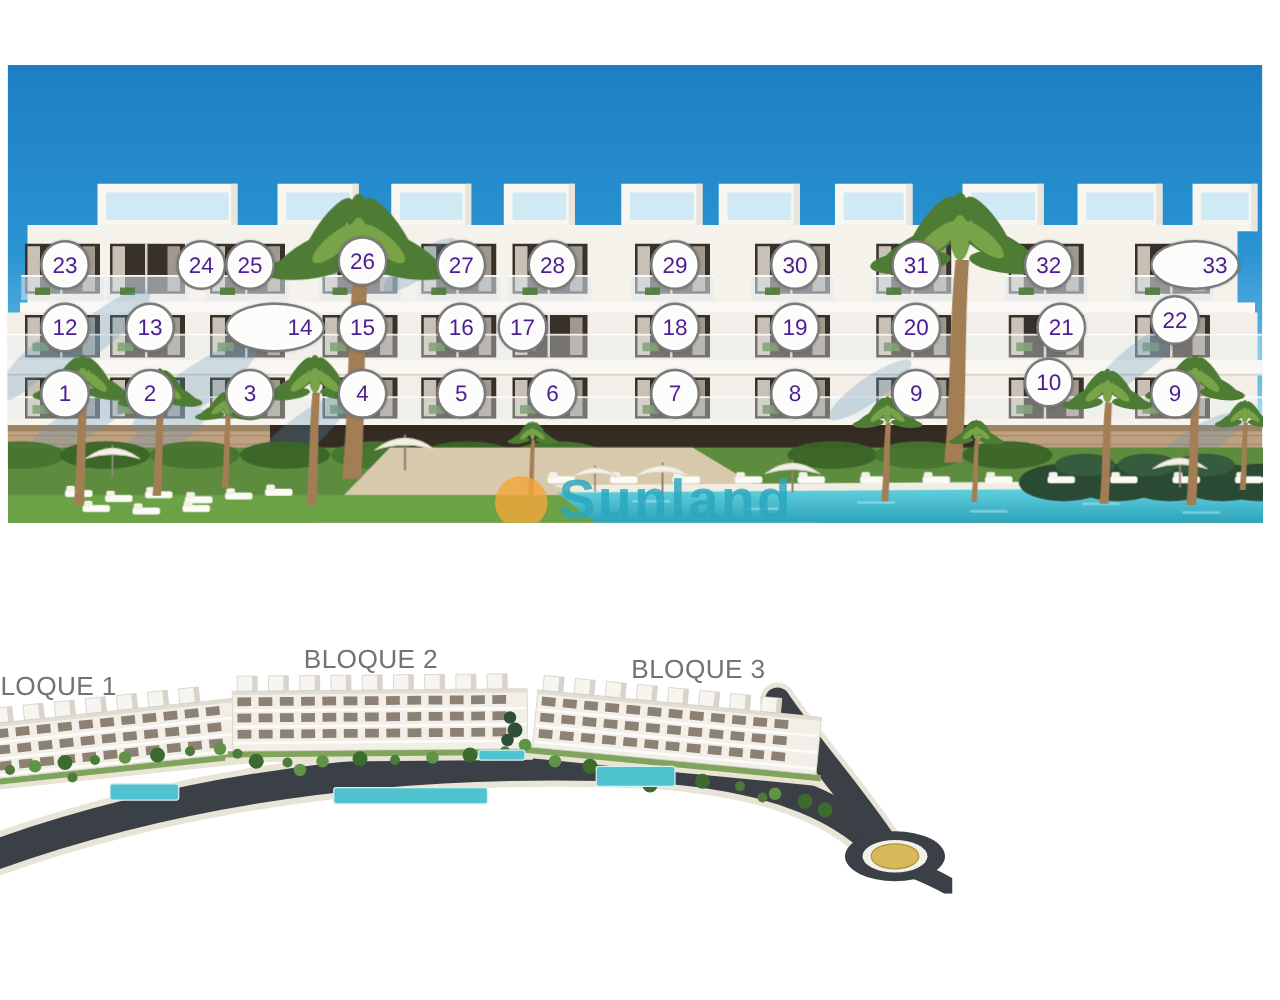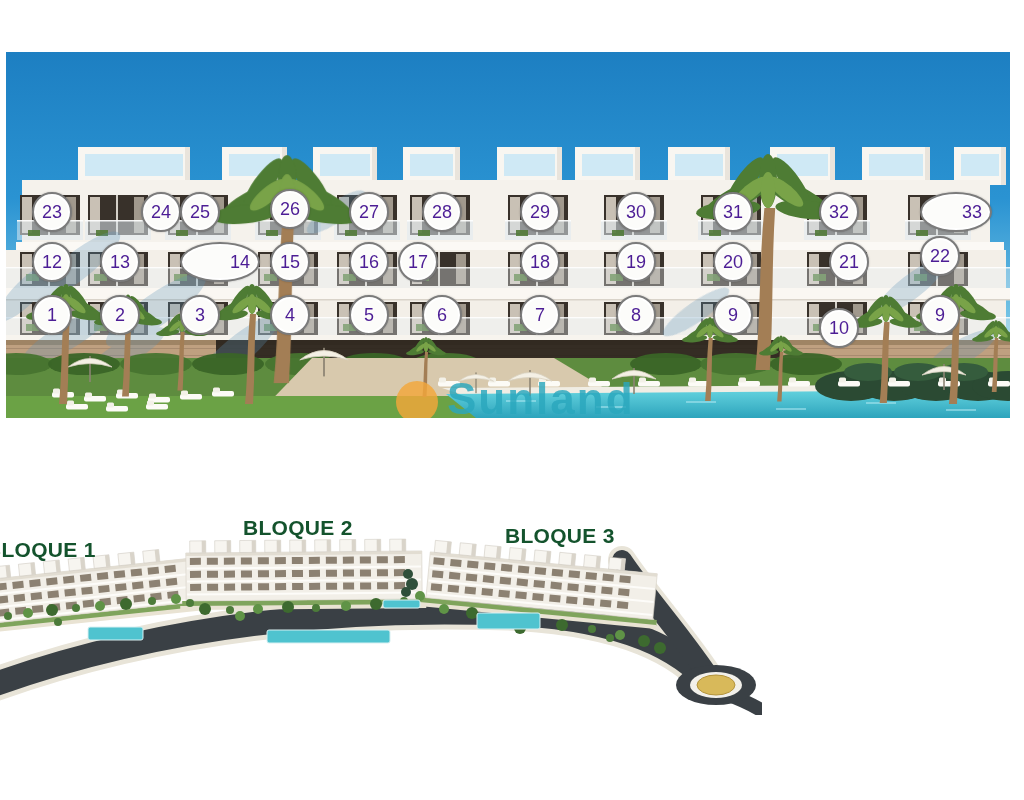--- a/index.html
+++ b/index.html
@@ -8,21 +8,21 @@
   .facade{position:absolute;left:6px;top:52px;width:1004px;height:366px;margin:0;overflow:hidden;}
   .facade svg{position:absolute;left:0;top:0;}
   .units{position:absolute;left:0;top:0;width:100%;height:100%;}
   .unit{position:absolute;width:36px;height:36px;border-radius:50%;
         background:#fcfcfa;border:2px solid #7b7b7b;
         box-shadow:inset 0 0 0 2px #ffffff,0 0 2px rgba(0,0,0,.25);
         display:flex;align-items:center;justify-content:center;
         font-size:18px;font-weight:400;color:#4c1d95;}
   .siteplan{position:absolute;left:0;top:488px;width:762px;height:227px;margin:0;overflow:hidden;}
   .siteplan svg{position:absolute;left:0;top:0;}
-  .bloque{position:absolute;font-size:21px;font-weight:700;color:#14532d;
+  .bloque{position:absolute;font-size:21px;font-weight:400;color:#737373;
           letter-spacing:0.3px;white-space:nowrap;}
   .b1{left:-14px;top:50px;}
   .b2{left:243px;top:28px;}
   .b3{left:505px;top:36px;}
   .wm-text{font-family:"Liberation Sans",sans-serif;font-weight:700;font-size:44px;
            letter-spacing:2px;}
 </style>
 </head>
 <body>
 
@@ -446,21 +446,21 @@
         <div class="unit" style="left: 914px; top: 184px; text-align: center;">22</div>
         <div class="unit" style="left: 26px; top: 243px;">1</div>
         <div class="unit" style="left: 94px; top: 243px;">2</div>
         <div class="unit" style="left: 174px; top: 243px;">3</div>
         <div class="unit" style="left: 264px; top: 243px;">4</div>
         <div class="unit" style="left: 343px; top: 243px;">5</div>
         <div class="unit" style="left: 416px; top: 243px;">6</div>
         <div class="unit" style="left: 514px; top: 243px;">7</div>
         <div class="unit" style="left: 610px; top: 243px;">8</div>
         <div class="unit" style="left: 707px; top: 243px;">9</div>
-        <div class="unit" style="left: 813px; top: 256px;">10</div>
+        <div class="unit" style="left: 813px; top: 234px;">10</div>
         <div class="unit" style="left: 914px; top: 243px;">9</div>
       </div>
   </figure>
 
   <figure class="siteplan">
     <svg width="762" height="227" viewBox="0 0 762 227">
       <g>
         <path d="M -10,198 C 150,140 330,118 520,126 C 625,133 680,160 712,198" fill="none" stroke="#e8e4d8" stroke-width="34" stroke-linecap="round"></path>
         <path d="M 622,72 C 646,108 686,152 714,196" fill="none" stroke="#e8e4d8" stroke-width="28" stroke-linecap="round"></path>
         <path d="M -10,198 C 150,140 330,118 520,126 C 625,133 680,160 712,198" fill="none" stroke="#3a4045" stroke-width="24" stroke-linecap="round"></path>

